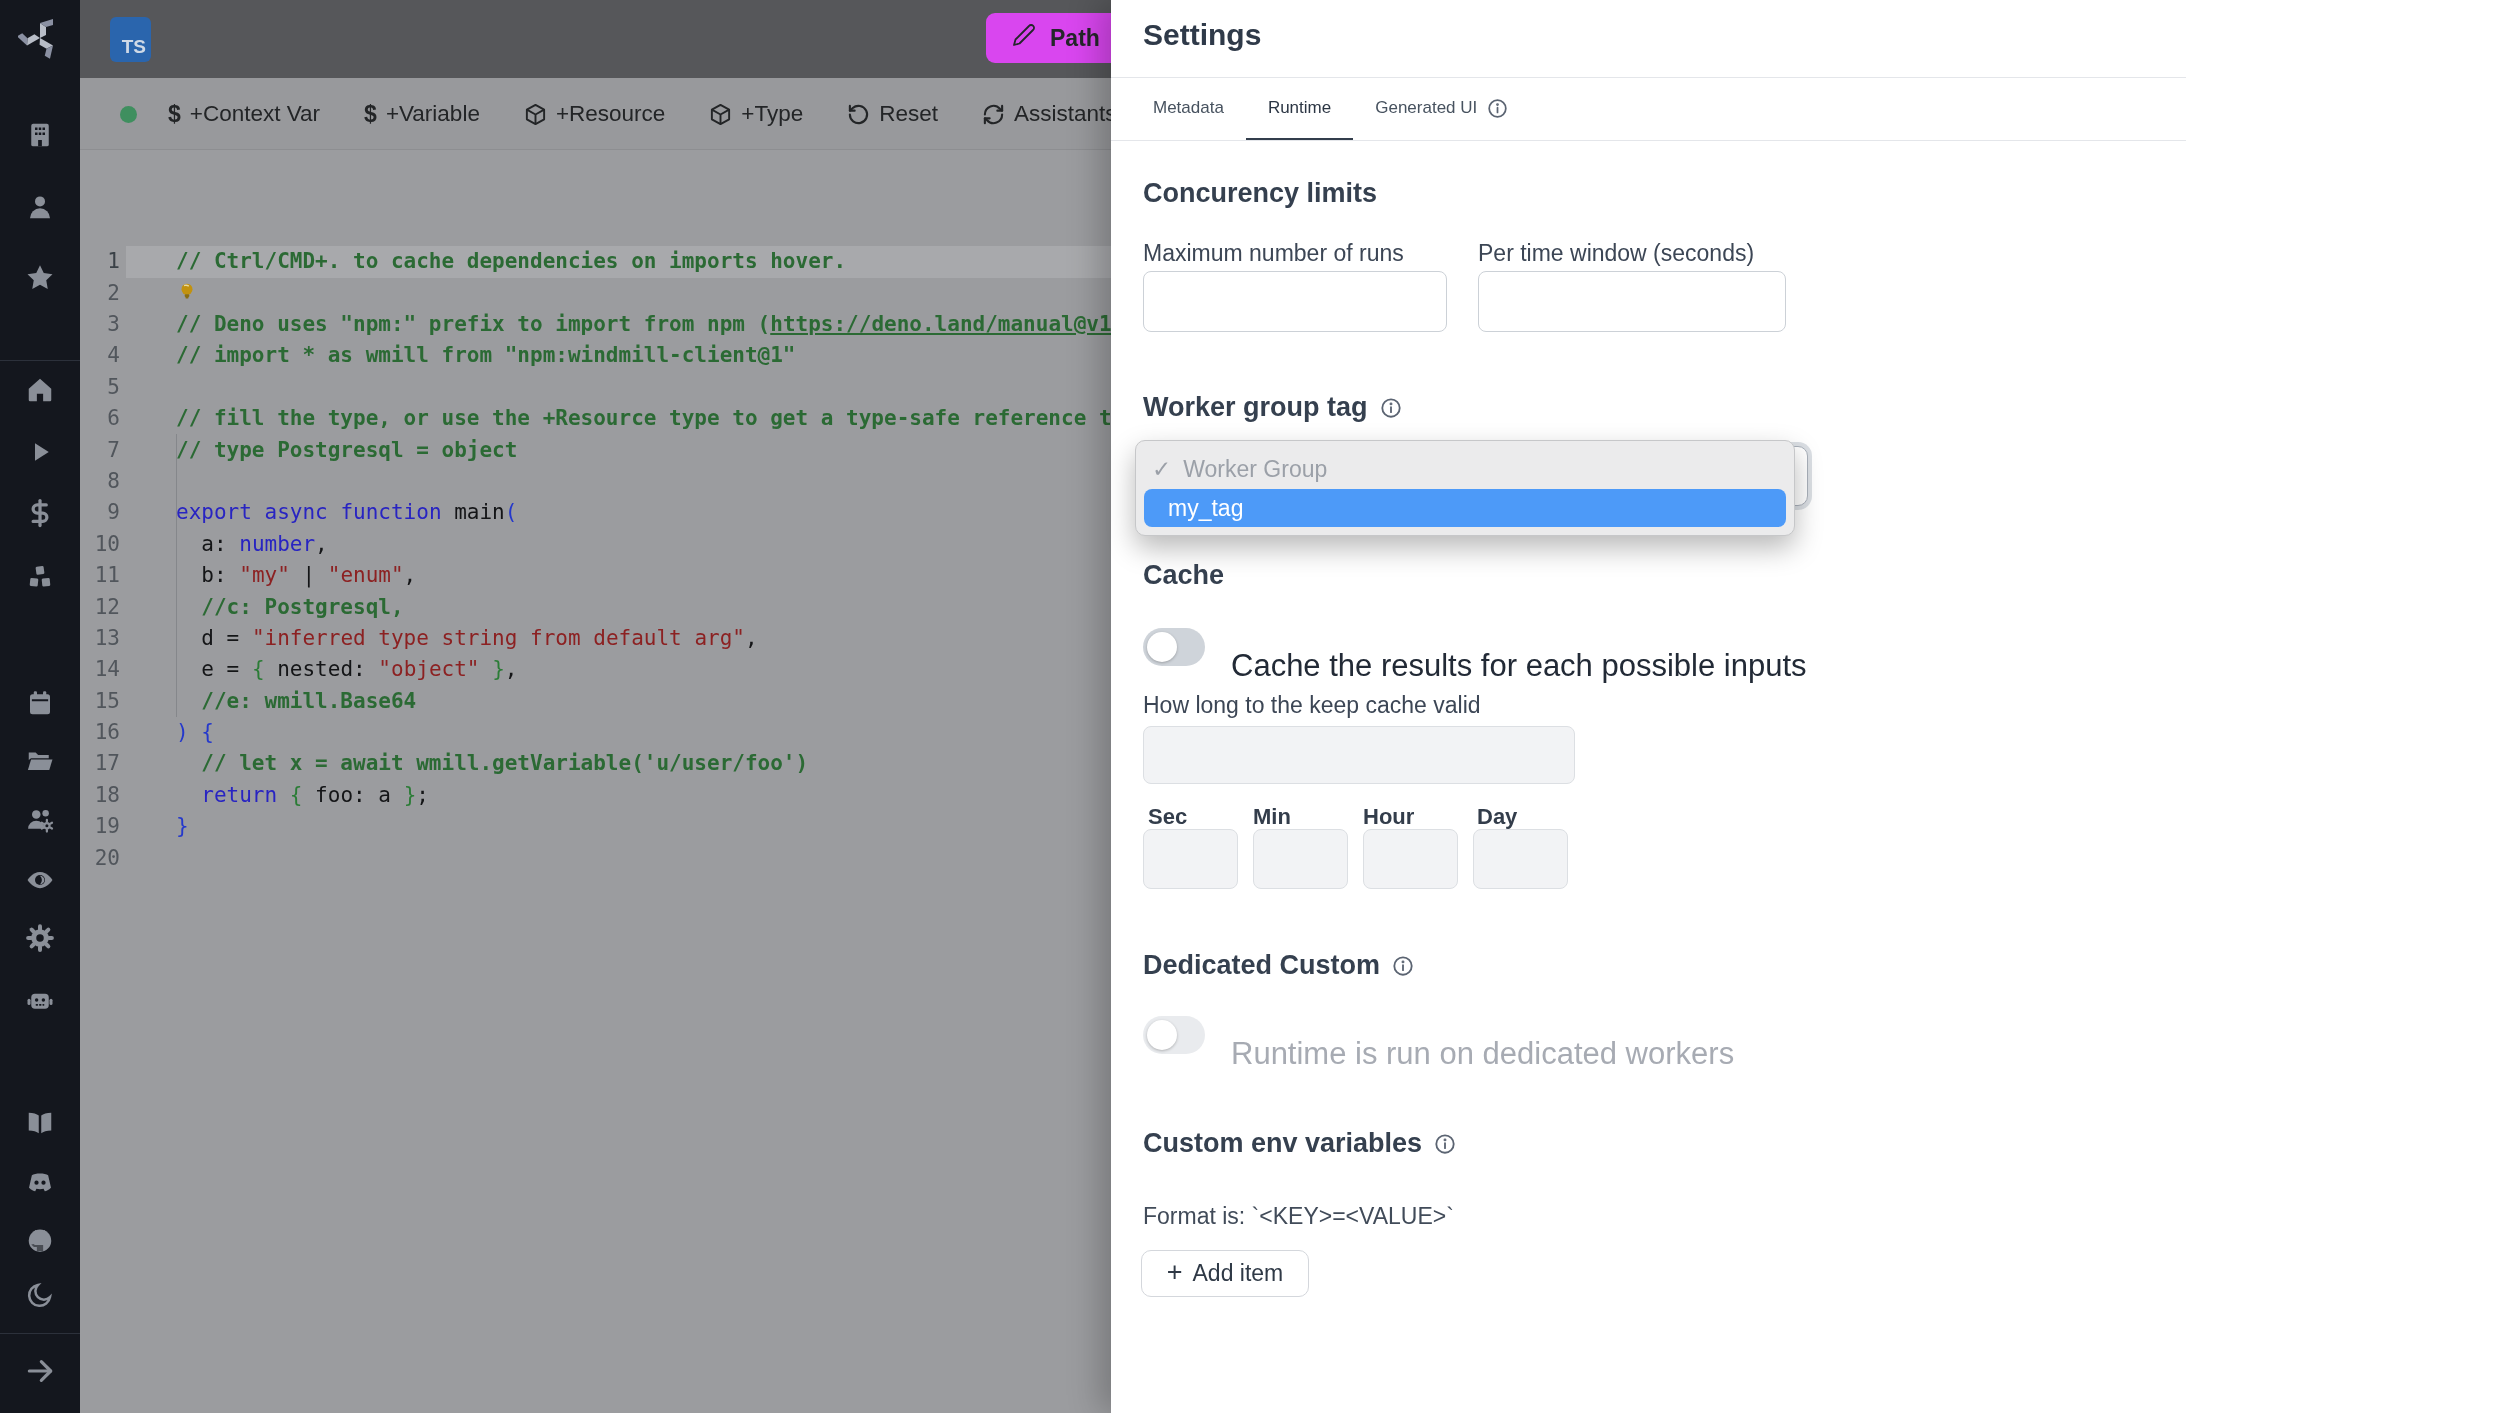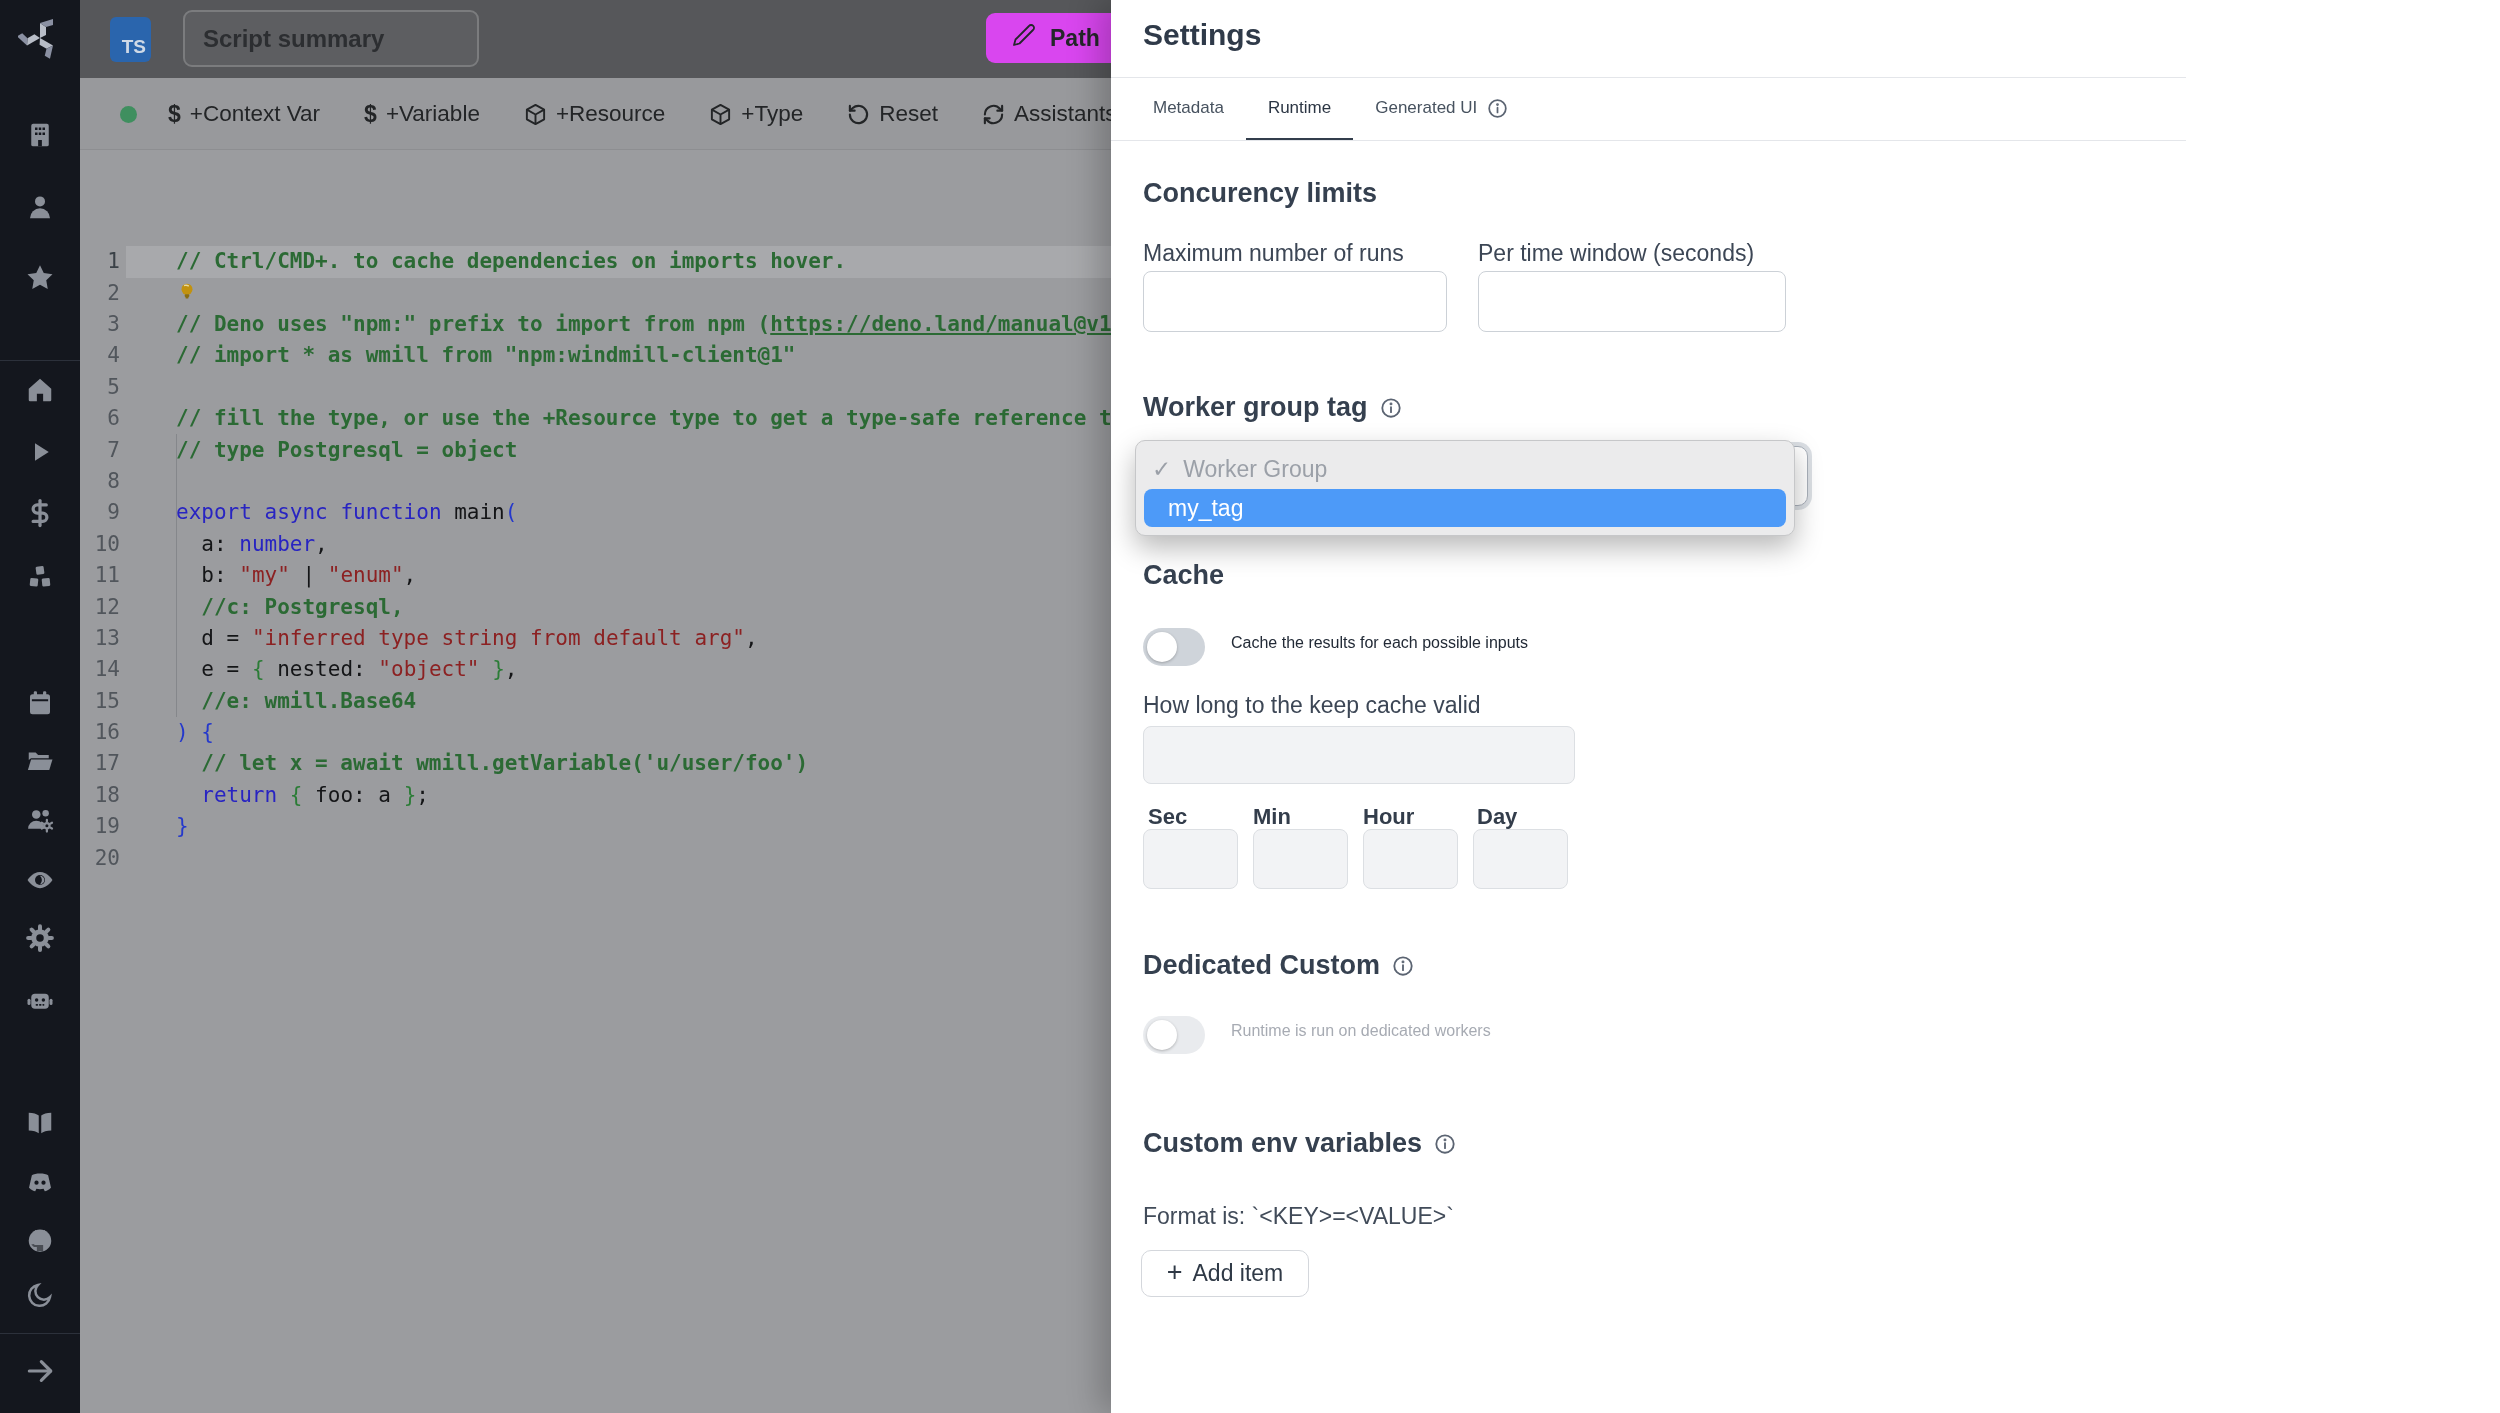--- a/index.html
+++ b/index.html
@@ -58,21 +58,21 @@
 
   .sec-h { position:absolute; font-size:27px; font-weight:600; color:#35404f; display:flex; align-items:center; gap:12px; }
   .fld-label { position:absolute; font-size:23px; color:#3c4655; }
   .txt-input { position:absolute; background:#fff; border:1px solid #ccd1d7; border-radius:8px; font-size:22px; padding:0 14px;
                font-family:"Liberation Sans",sans-serif; color:#222; outline:none; }
   .txt-input:disabled, .txt-input.dis { background:#f2f3f5; border-color:#dcdfe3; }
 
   .toggle { position:absolute; width:62px; height:38px; border-radius:19px; background:#cfd4da; cursor:pointer; }
   .toggle.dis { background:#e9ebee; }
   .knob { position:absolute; left:4px; top:4px; width:30px; height:30px; border-radius:50%; background:#fff; box-shadow:0 1px 3px rgba(0,0,0,.25); }
-  .tog-label { position:absolute; font-size:16px; color:#222a36; }
+  .tog-label { position:absolute; font-size:31px; color:#222a36;margin-top:14px; }
   .tog-label.muted { color:#a7abb3; }
 
   .unit-label { position:absolute; font-size:22px; font-weight:600; color:#333d4b; }
 
   
   .wg-select { position:absolute; left:29px; top:446px; width:668px; height:60px; background:#fff; border:1px solid #aab1bb;
                border-radius:10px; box-shadow:0 0 0 4px rgba(176,184,196,.45); }
   .wg-menu { position:absolute; left:24px; top:440px; width:660px; height:96px; background:#ebebec; border:1px solid #c6c7c9;
              border-radius:10px; box-shadow:0 12px 28px rgba(0,0,0,.28); padding-top:8px; }
   .wg-opt1 { height:40px; display:flex; align-items:center; gap:12px; padding-left:16px; font-size:23px; color:#9ba0a8; cursor:default; }
@@ -258,21 +258,20 @@
     <div class="sb-icon" style="top:1355px">
       <svg width="32" height="32" viewBox="0 0 24 24" fill="none" stroke="currentColor" stroke-width="2.4" stroke-linecap="round" stroke-linejoin="round">
           <line x1="4" y1="12" x2="20" y2="12"></line>
           <polyline points="13,5 20,12 13,19"></polyline>
         </svg>
     </div>
   </aside>
 
   <header class="topbar">
     <div class="ts-badge">TS</div>
-    <input class="summary-input" type="text" value="Script summary" style="">
     <div class="path-btn">
       <span>
         <svg width="24" height="24" viewBox="0 0 24 24" fill="none" stroke="#24262a" stroke-width="1.8" stroke-linejoin="round">
             <path d="M17 3a2.85 2.83 0 1 1 4 4L7.5 20.5 2 22l1.5-5.5Z"></path>
           </svg>
       </span>
       <span>Path</span>
     </div>
   </header>
 

